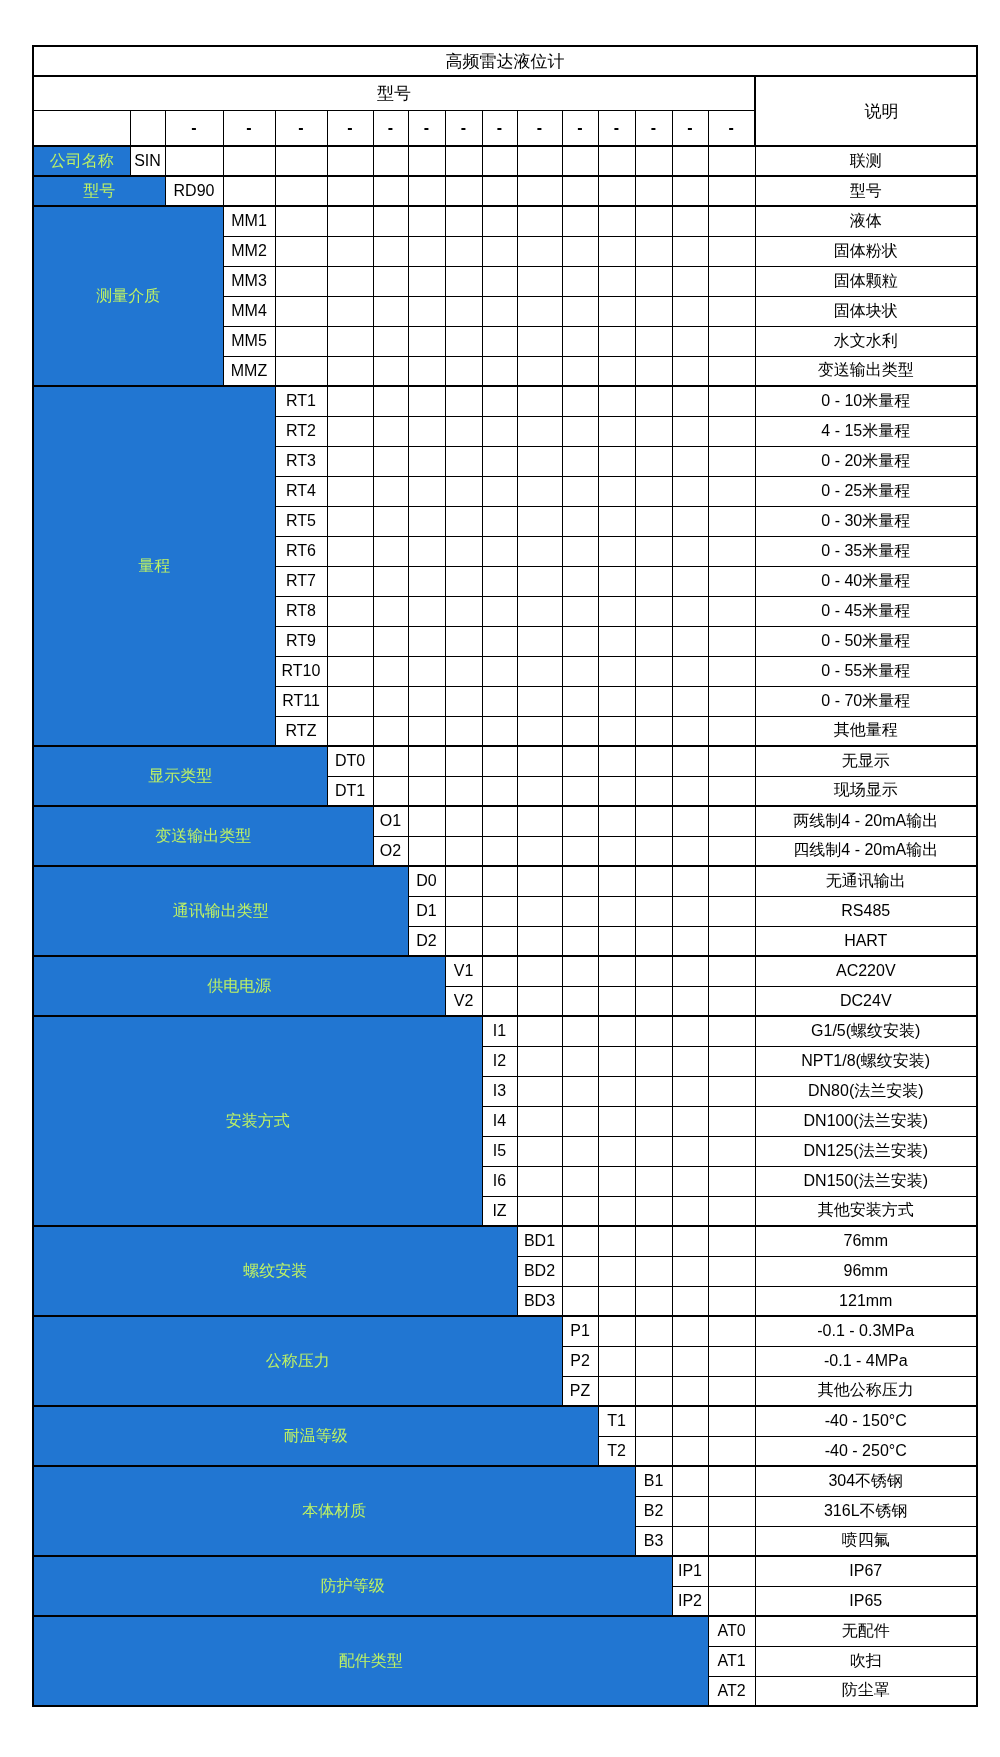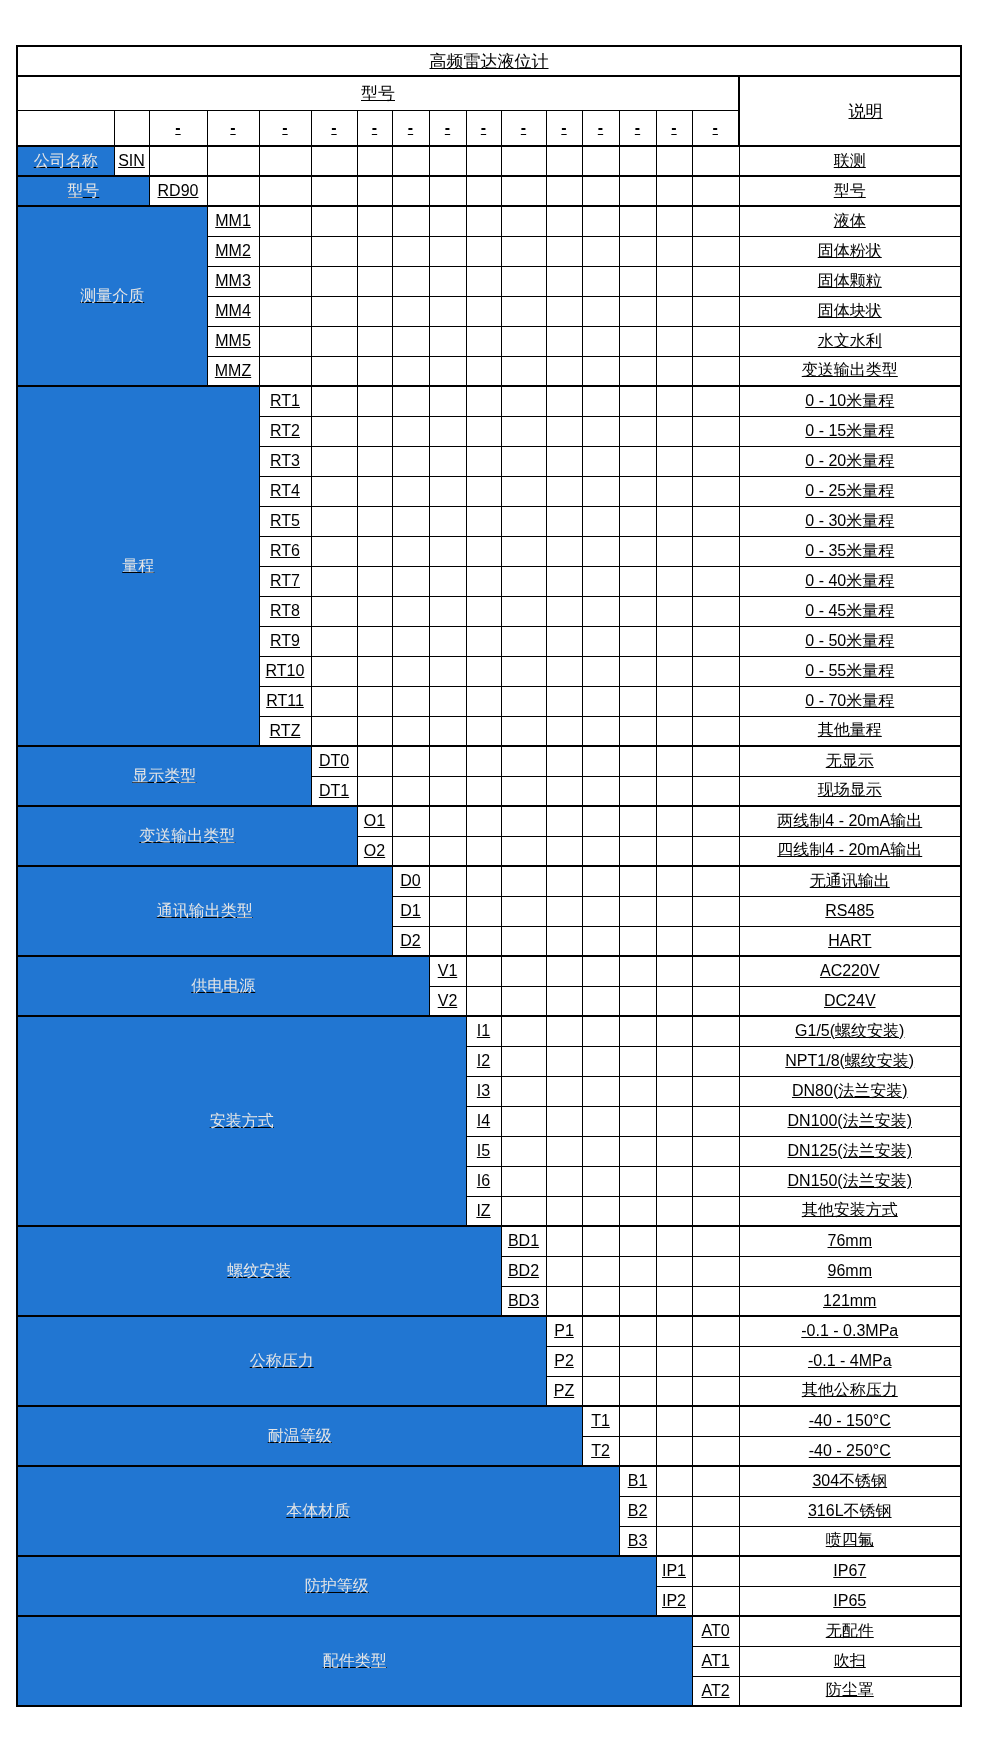--- a/index.html
+++ b/index.html
@@ -8,23 +8,22 @@
     background: #ffffff;
     font-family: "Liberation Sans", "DejaVu Sans", sans-serif;
   }
   body {
     width: 1000px;
     height: 1757px;
     position: relative;
   }
   .table-wrap {
     position: absolute;
-    left: 16px;
+    left: 32px;
     top: 45px;
-    text-decoration: underline;
   }
   table {
     border-collapse: collapse;
     table-layout: fixed;
     width: 944px;
     border: 2px solid #000;
   }
   td {
     border: 1px solid #000;
     padding: 0 1px;
@@ -51,21 +50,21 @@
   }
   tr.r-dash td {
     height: 34px;
     font-weight: bold;
   }
   tr.body-row {
     height: 30px;
   }
   td.blue {
     background: #2176D2;
-    color: #e5e5e5;
+    color: #bef264;
   }
   td.sec-top {
     border-top: 2px solid #000;
   }
 </style>
 </head>
 <body>
 
 <div class="table-wrap">
   <table>
@@ -271,21 +270,21 @@
           <td></td>
           <td></td>
           <td></td>
           <td></td>
           <td></td>
           <td></td>
           <td></td>
           <td></td>
           <td></td>
           <td></td>
-          <td>0 - 15米量程</td>
+          <td>4 - 15米量程</td>
         </tr>
         <tr class="body-row">
           <td>RT3</td>
           <td></td>
           <td></td>
           <td></td>
           <td></td>
           <td></td>
           <td></td>
           <td></td>

